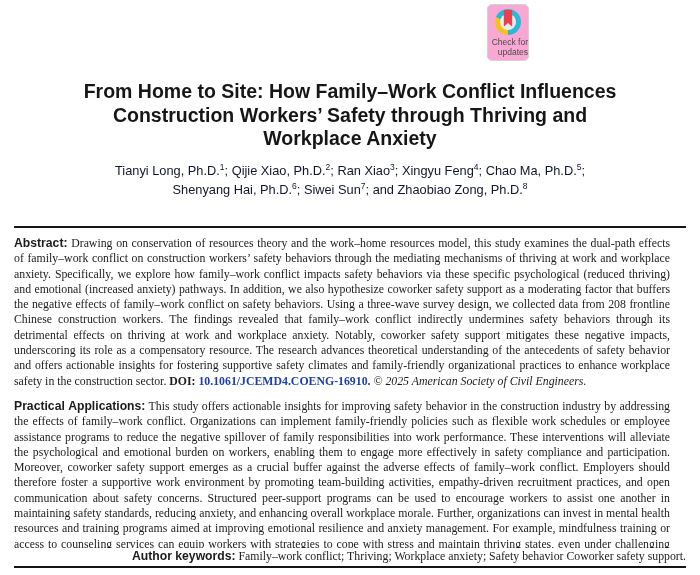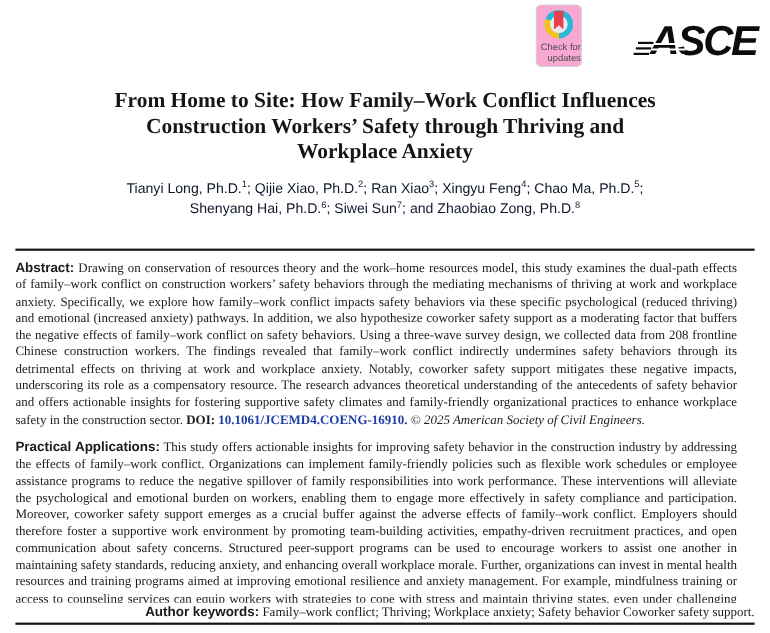--- a/index.html
+++ b/index.html
@@ -81,21 +81,21 @@
     width: 14px; height: 2px;
     background: #0c0c0c;
     box-shadow: 2px -5px 0 #0c0c0c, 4px -10px 0 #0c0c0c;
   }
 
   
   .title {
     position: absolute;
     left: 35px; right: 35px; top: 67px;
     text-align: center;
-    font-family: Liberation Serif, serif;
+    font-family: Liberation Sans, sans-serif;
     font-weight: bold;
     font-size: 19.5px;
     line-height: 23.5px;
     color: #161616;
     white-space: pre-line;
   }
   .authors {
     position: absolute;
     left: 20px; right: 20px; top: 161px;
     text-align: center;
@@ -154,25 +154,20 @@
   <div class="badge">
     <div class="badge-ring">
       <div class="badge-bookmark"></div>
     </div>
     <div class="badge-text">
       <div>Check for</div>
       <div>updates</div>
     </div>
   </div>
 
-  <div class="asce">
-    <span>ASCE</span>
-    <span class="asce-slits"></span>
-    <span class="asce-speedlines"></span>
-  </div>
 
   <h1 class="title">From Home to Site: How Family–Work Conflict Influences
 Construction Workers’ Safety through Thriving and
 Workplace Anxiety</h1>
 
   <div class="authors"><span>Tianyi Long, Ph.D.<sup>1</sup>; </span><span>Qijie Xiao, Ph.D.<sup>2</sup>; </span><span>Ran Xiao<sup>3</sup>; </span><span>Xingyu Feng<sup>4</sup>; </span><span>Chao Ma, Ph.D.<sup>5</sup>;</span><br><span>Shenyang Hai, Ph.D.<sup>6</sup>; </span><span>Siwei Sun<sup>7</sup>; and </span><span>Zhaobiao Zong, Ph.D.<sup>8</sup></span></div>
 
   <div class="rule-top"></div>
 
   <div class="content">

